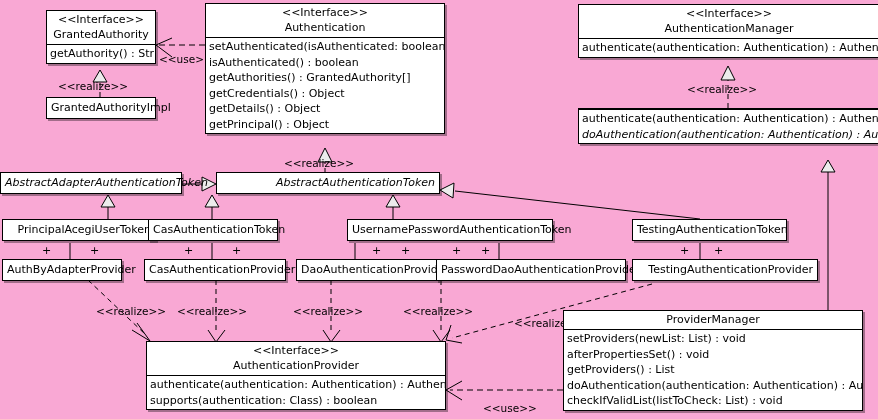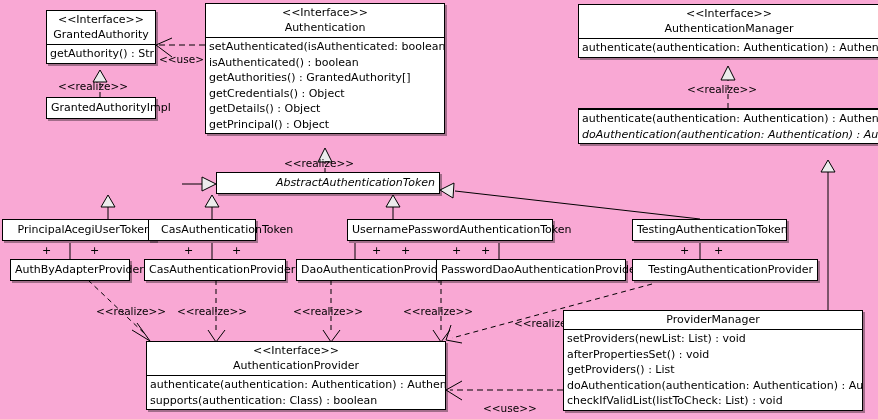--- a/index.html
+++ b/index.html
@@ -221,52 +221,57 @@
   </div>
 
   <div class="cls" style="left:578px; top:108px; width:302px;">
     <div class="sep"></div>
     <div class="members">
       <div class="m">authenticate(authentication: Authentication) : Authentication</div>
       <div class="m italic">doAuthentication(authentication: Authentication) : Authentication</div>
     </div>
   </div>
 
+  <div class="cls simple" style="left:0px; top:172px; width:182px;">
+    <div class="hdr italic">
+      <span class="cname">AbstractAdapterAuthenticationToken</span>
+    </div>
+  </div>
 
   <div class="cls simple" style="left:216px; top:172px; width:224px;">
     <div class="hdr italic">
       <span class="cname">AbstractAuthenticationToken</span>
     </div>
   </div>
 
   <div class="cls simple" style="left:2px; top:219px; width:154px;">
     <div class="hdr">
       <span class="cname">PrincipalAcegiUserToken</span>
     </div>
   </div>
 
-  <div class="cls simple" style="left:148px; top:219px; width:108px;padding-left:8px;">
+  <div class="cls simple" style="left:148px; top:219px; width:130px;">
     <div class="hdr">
       <span class="cname">CasAuthenticationToken</span>
     </div>
   </div>
 
   <div class="cls simple" style="left:347px; top:219px; width:206px;">
     <div class="hdr">
       <span class="cname">UsernamePasswordAuthenticationToken</span>
     </div>
   </div>
 
   <div class="cls simple" style="left:632px; top:219px; width:155px;">
     <div class="hdr">
       <span class="cname">TestingAuthenticationToken</span>
     </div>
   </div>
 
-  <div class="cls simple" style="left:10px; top:259px; width:120px;">
+  <div class="cls simple" style="left:2px; top:259px; width:120px;">
     <div class="hdr">
       <span class="cname">AuthByAdapterProvider</span>
     </div>
   </div>
 
   <div class="cls simple" style="left:144px; top:259px; width:142px;">
     <div class="hdr">
       <span class="cname">CasAuthenticationProvider</span>
     </div>
   </div>

